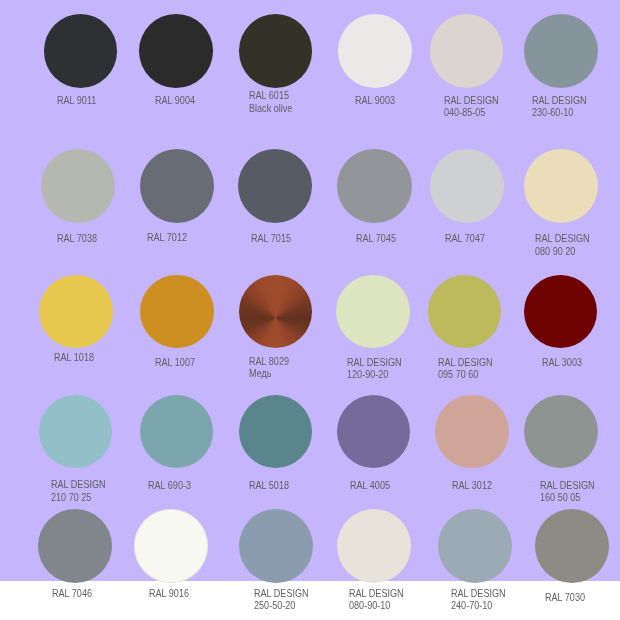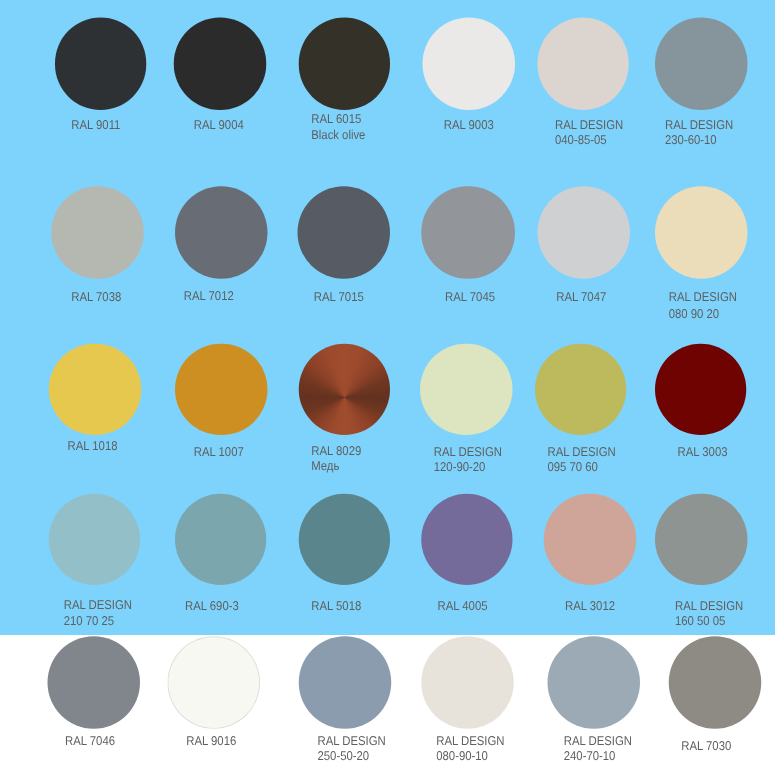--- a/index.html
+++ b/index.html
@@ -1,19 +1,19 @@
 <!DOCTYPE html>
 <html><head>
 <meta charset="utf-8">
 <title>RAL colour swatch palette</title>
 <style>
   html,body{margin:0;padding:0;}
   body{width:620px;height:620px;background:#ffffff;overflow:hidden;
        font-family:"Liberation Sans",sans-serif;}
-  #palette{position:relative;width:620px;height:508px;background:#7dd3fc;}
+  #palette{position:relative;width:620px;height:581px;background:#c4b5fd;}
   .chip{position:absolute;border-radius:50%;}
   .chip.outlined{box-shadow:inset 0 0 0 0.7px #dedcd6;}
   .label{position:absolute;color:#5f5f5e;font-size:10.2px;line-height:12.2px;
          white-space:nowrap;font-family:"Liberation Sans",sans-serif;
          transform:scaleX(0.89) translateZ(0);transform-origin:left top;
          -webkit-font-smoothing:antialiased;}
   .label .l2{display:block;}
 </style>
 </head>
 <body>

